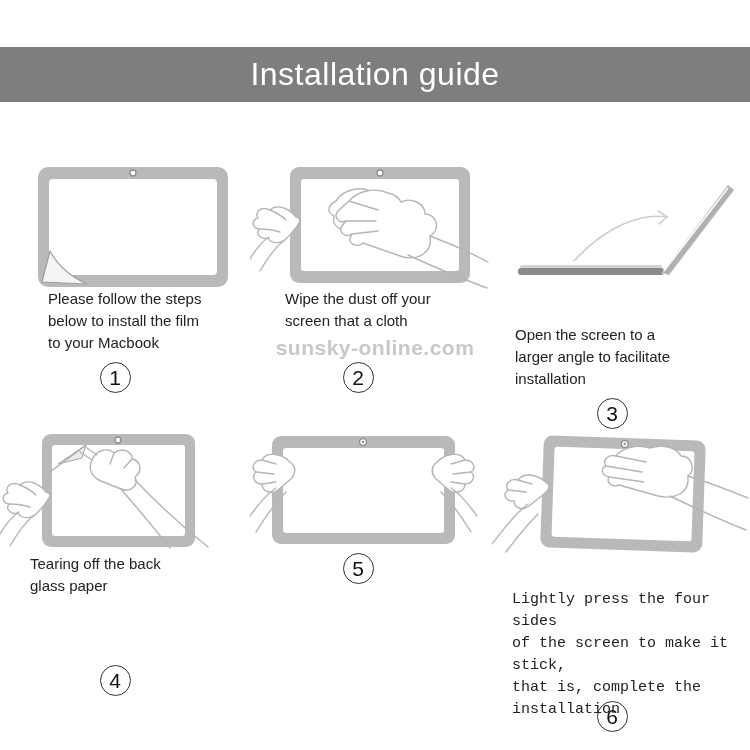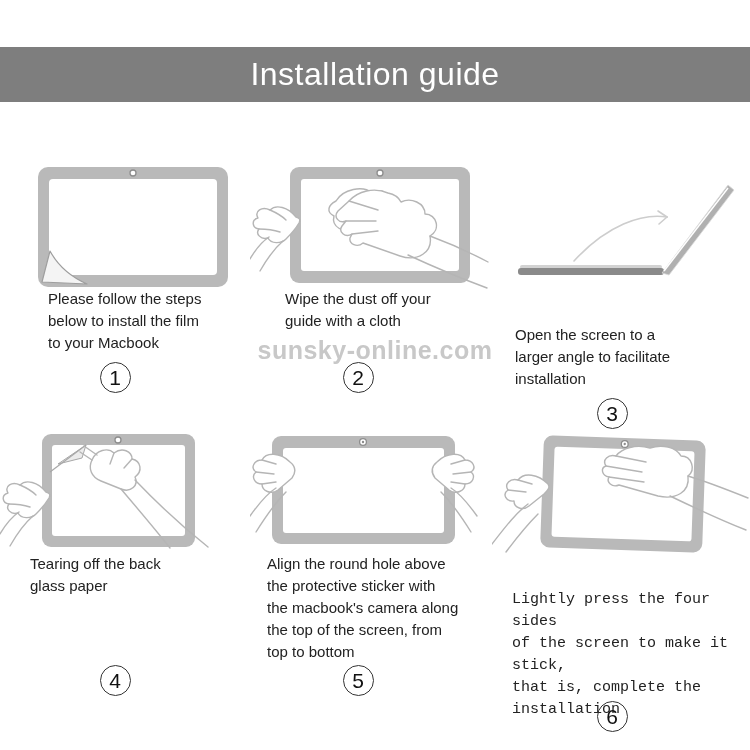--- a/index.html
+++ b/index.html
@@ -7,21 +7,21 @@
     width:750px;height:750px;background:#ffffff;position:relative;overflow:hidden;
     font-family:"Liberation Sans",sans-serif;
   }
   .header{
     position:absolute;top:47px;left:0;width:750px;height:55px;background:#7e7e7e;
     display:flex;align-items:center;justify-content:center;
   }
   .header h1{margin:0;color:#ffffff;font-size:32px;font-weight:400;letter-spacing:0.5px;}
   .watermark{
     position:absolute;top:336px;left:0;width:750px;text-align:center;
-    font-size:25px;font-weight:bold;color:#c8c8c8;letter-spacing:0.5px;z-index:5;
+    font-size:21px;font-weight:bold;color:#c8c8c8;letter-spacing:0.5px;z-index:5;
   }
   .row{position:absolute;left:0;width:750px;display:flex;}
   .row1{top:155px;}
   .row2{top:428px;}
   .step{display:flex;flex-direction:column;}
   .c1{width:250px;}
   .c2{width:240px;}
   .c3{width:260px;}
   .illo{position:relative;}
   .row1 .illo{height:133px;}
@@ -94,21 +94,21 @@
           <path d="M138 32 C 124 26 108 30 99 40 L 88 50 C 83 56 89 63 96 60 L 92 65 C 88 71 95 77 102 73 L 100 77 C 99 83 107 87 113 82 L 150 95 C 168 101 183 91 180 75 C 191 69 187 53 175 53 C 175 42 161 36 151 41 C 148 35 143 33 138 32 Z"></path>
           <path d="M99 40 L 128 49" fill="none"></path>
           <path d="M96 60 L 126 60" fill="none"></path>
           <path d="M102 73 L 128 70" fill="none"></path>
           <path d="M180 75 C 199 82 219 91 238 101" fill="none"></path>
           <path d="M158 94 C 184 106 210 117 237 127" fill="none"></path>
         </g>
       </svg>
     </div>
     <p class="desc">Wipe the dust off your
-guide with a cloth</p>
+screen that a cloth</p>
     <div class="numwrap">
       <span class="num">2</span>
     </div>
   </section>
 
   <section class="step c3">
     <div class="illo">
       <svg width="230" height="120" viewBox="0 0 230 120" style="left:22px;top:14px;">
         <rect x="8" y="96" width="142" height="4" rx="2" fill="#d2d2d2"></rect>
         <rect x="6" y="99" width="146" height="7" rx="3" fill="#8a8a8a"></rect>
@@ -183,25 +183,20 @@
         <g transform="translate(227 0) scale(-1 1)" stroke="#b5b5b5" stroke-width="1.4" fill="#ffffff" stroke-linecap="round" stroke-linejoin="round">
           <path d="M40 30 C 30 20 16 20 12 28 C 4 28 0 36 6 40 C 1 44 4 52 12 52 C 12 59 21 63 28 58 L 42 46 C 47 39 45 34 40 30 Z"></path>
           <path d="M12 28 L 26 32" fill="none"></path>
           <path d="M6 40 L 24 42" fill="none"></path>
           <path d="M12 52 L 26 50" fill="none"></path>
           <path d="M0 84 C 10 70 18 61 26 56" fill="none"></path>
           <path d="M6 100 C 16 84 26 70 36 60" fill="none"></path>
         </g>
       </svg>
     </div>
-    <p class="desc">Align the round hole above
-the protective sticker with
-the macbook's camera along
-the top of the screen, from
-top to bottom</p>
     <div class="numwrap">
       <span class="num">5</span>
     </div>
   </section>
 
   <section class="step c3">
     <div class="illo">
       <svg width="258" height="133" viewBox="0 0 258 133" style="left:2px;top:4px;">
         <g transform="rotate(2 131 62)">
           <rect x="50" y="6" width="162" height="112" rx="9" fill="#b9b9b9"></rect>

